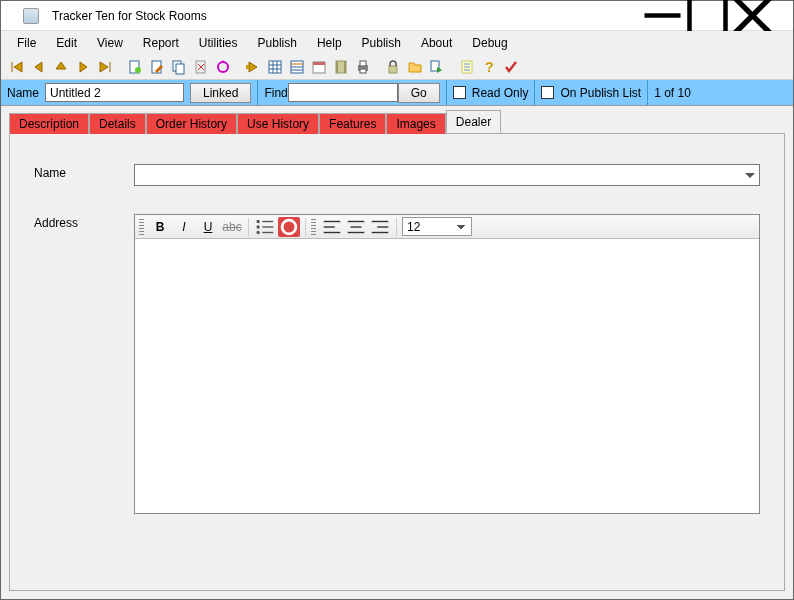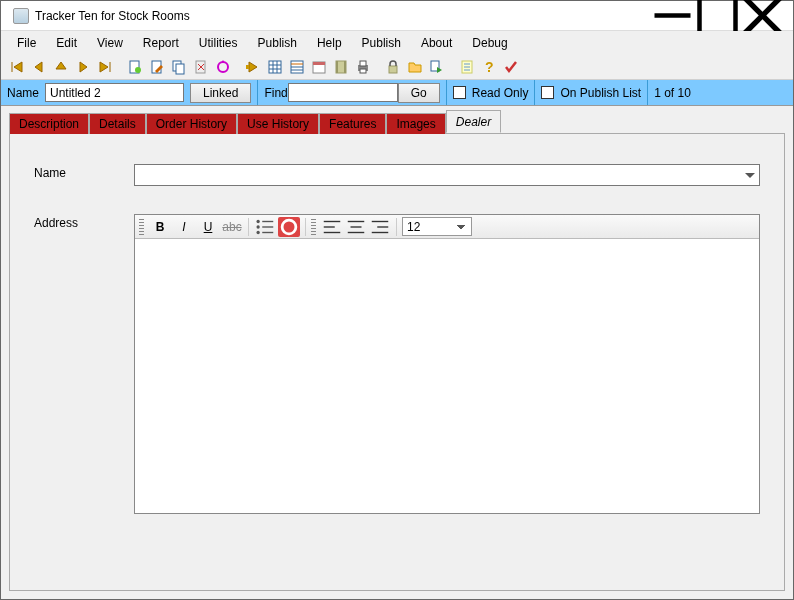--- a/index.html
+++ b/index.html
@@ -1,37 +1,37 @@
 <!DOCTYPE html>
 <html><head>
 <meta charset="utf-8">
 <style>
 * { box-sizing: border-box; margin: 0; padding: 0; }
 body { font-family: "Segoe UI", Tahoma, sans-serif; font-size: 12px; background: #fff; overflow: hidden; }
 .window { width: 794px; height: 600px; border: 1px solid #666; background: #f0f0f0; display: flex; flex-direction: column; }
-.titlebar { height: 30px; background: #fff; display: flex; align-items: center; padding: 0 8px; border-bottom: 1px solid #ddd; }
+.titlebar { height: 30px; background: #fff; display: flex; align-items: center; padding: 0 18px; border-bottom: 1px solid #ddd; gap: 7px; }
 .titlebar .app-icon { width: 16px; height: 16px; margin: 0 6px 0 4px; background: linear-gradient(#dce8f0,#b8d0e0); border: 1px solid #999; border-radius: 2px; }
 .titlebar .title { flex: 1; font-size: 12px; color: #000; }
 .winbtns { display: flex; }
 .winbtn { width: 45px; height: 28px; display: flex; align-items: center; justify-content: center; font-size: 13px; background: #fff; cursor: default; }
 .menubar { height: 23px; background: #f0f0f0; display: flex; align-items: center; padding: 0 6px; }
 .menubar .menu { padding: 3px 10px; cursor: default; }
 .toolbar { height: 26px; background: #f0f0f0; display: flex; align-items: center; padding: 0 6px; gap: 2px; border-bottom: 1px solid #d0d0d0; }
 .tbtn { width: 20px; height: 20px; display: flex; align-items: center; justify-content: center; cursor: default; }
 .tbtn svg { width: 16px; height: 16px; }
 .sep { width: 6px; }
 .filterbar { height: 26px; background: #7dc9ff; display: flex; align-items: center; font-size: 12px; border-bottom: 1px solid #999; }
 .filterbar .cell { padding: 0 6px; height: 100%; display: flex; align-items: center; border-right: 1px solid #3a9bd6; }
 .filterbar input[type=text] { height: 19px; border: 1px solid #777; background: #fff; padding: 0 4px; font-size: 12px; }
 .filterbar .btn { height: 20px; padding: 0 12px; background: linear-gradient(#f6f6f6,#e1e1e1); border: 1px solid #888; font-size: 12px; cursor: default; }
 .filterbar .chk { width: 13px; height: 13px; border: 1px solid #333; background: #fff; margin-right: 6px; }
 .content { flex: 1; padding: 6px 8px 8px 8px; background: #f0f0f0; display: flex; flex-direction: column; }
 .tabs { display: flex; align-items: flex-end; height: 21px; position: relative; z-index: 2; }
-.tab { padding: 3px 9px; border: 1px solid #aaa; border-bottom: none; background: #b91c1c; margin-right: 0px; font-size: 12px; cursor: default; position: relative; top: 1px; }
-.tab.active { background: #f0f0f0; border-bottom: 1px solid #f0f0f0; top: 0; padding-top: 4px; z-index: 3; font-style: italic; }
+.tab { padding: 3px 9px; border: 1px solid #aaa; border-bottom: none; background: #ef4444; margin-right: 0px; font-size: 12px; cursor: default; position: relative; top: 1px; }
+.tab.active { background: #f0f0f0; border-bottom: 1px solid #f0f0f0; top: 0; padding-top: 4px; z-index: 3; }
 .tabpanel { flex: 1; border: 1px solid #aaa; background: #f0f0f0; padding: 30px 24px; display: flex; flex-direction: column; gap: 28px; }
 .row { display: flex; align-items: flex-start; }
 .row .lbl { width: 100px; padding-top: 2px; }
 .combo { flex: 1; height: 22px; border: 1px solid #777; background: #fff; display: flex; align-items: center; justify-content: flex-end; padding-right: 4px; }
 .combo .caret { width: 0; height: 0; border-left: 5px solid transparent; border-right: 5px solid transparent; border-top: 5px solid #555; }
 .editor { flex: 1; border: 1px solid #888; background: #fff; display: flex; flex-direction: column; height: 300px; }
 .edtoolbar { height: 24px; background: linear-gradient(#fafafa,#eaeaea); border-bottom: 1px solid #bbb; display: flex; align-items: center; padding: 0 4px; gap: 2px; }
 .edtoolbar .grip { width: 5px; height: 16px; background: repeating-linear-gradient(#888,#888 1px,transparent 1px,transparent 3px); margin-right: 3px; }
 .ebtn { width: 22px; height: 20px; display: flex; align-items: center; justify-content: center; font-size: 12px; cursor: default; }
 .edtoolbar .vsep { width: 1px; height: 18px; background: #ccc; margin: 0 3px; }

